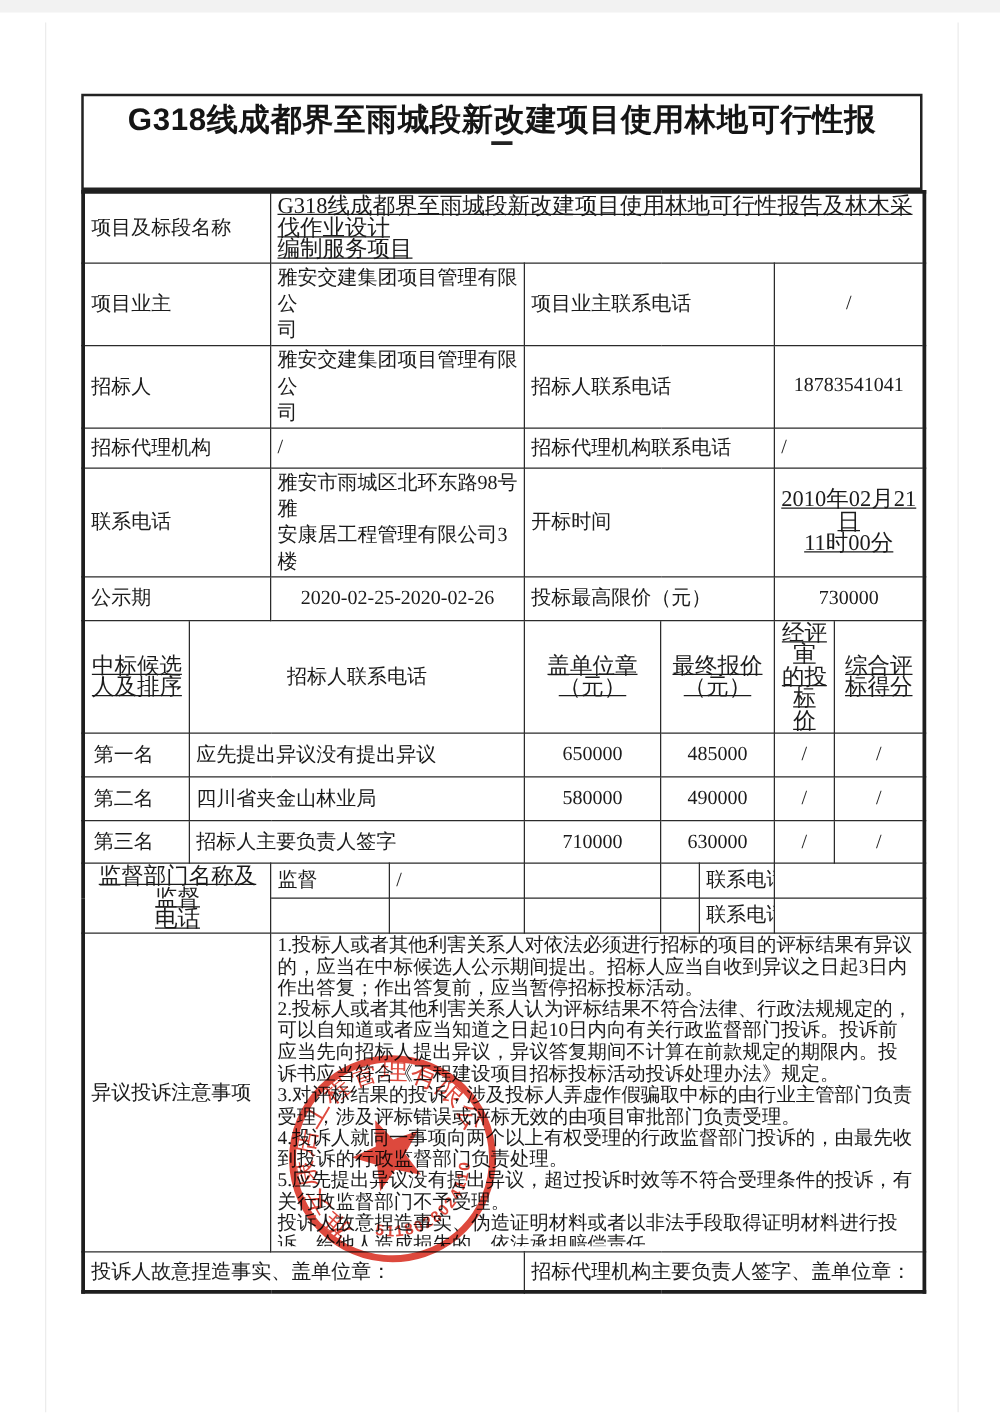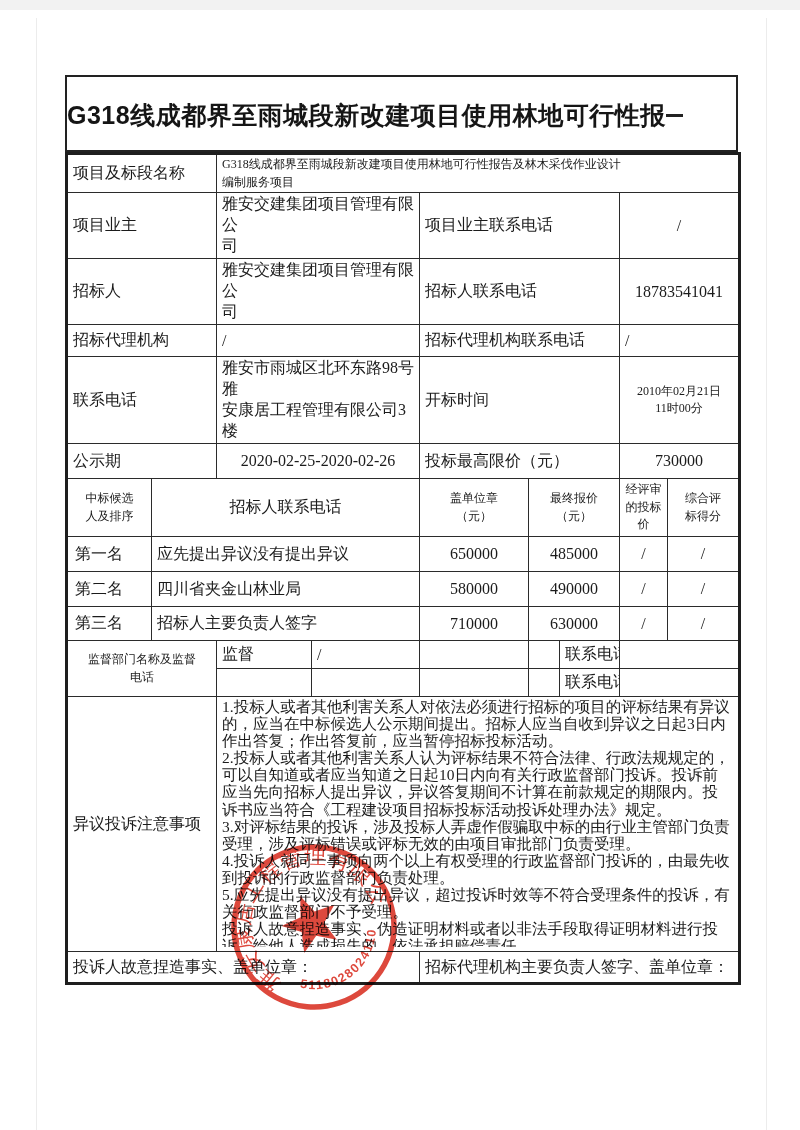--- a/index.html
+++ b/index.html
@@ -10,21 +10,21 @@
     -webkit-font-smoothing:antialiased;
   }
   .scan-top{position:absolute;left:0;top:0;width:800px;height:10px;background:#f2f2f2;}
   .scan-edge{position:absolute;top:18px;width:1px;height:1112px;background:#ececec;}
   .edge-l{left:36px;} .edge-r{left:766px;}
 
   
   .title-box{
     position:absolute;left:65px;top:75px;width:673px;height:77px;
     border:2.5px solid #222;box-sizing:border-box;
-    display:flex;flex-direction:row;align-items:center;justify-content:flex-start;
+    display:flex;flex-direction:column;align-items:center;justify-content:flex-start;
     font-family:"Liberation Sans","DejaVu Sans",sans-serif;
     font-weight:700;font-size:25px;line-height:32px;letter-spacing:.5px;
     color:#151515;text-align:center;padding-top:3px;
   }
   .title-dash{width:17px;height:3px;background:#222;margin-top:1px;}
 
   
   table.doc{
     position:absolute;left:65px;top:152px;width:673px;
     border-collapse:collapse;table-layout:fixed;
@@ -35,21 +35,21 @@
     vertical-align:middle;overflow:hidden;
   }
   table.doc{border:3px solid #1e1e1e;}
   .c{text-align:center;}
   .l{text-align:left;}
   .pre{white-space:pre-line;}
   .clip{white-space:nowrap;overflow:hidden;padding-right:0 !important;}
   .rank{padding-left:7px !important;}
   .note-wrap{height:249px;overflow:hidden;font-size:15.5px;line-height:17.1px;
              white-space:pre-line;text-align:left;}
-  .small{font-size:12px;line-height:17.5px;}
+  .small{font-size:18px;line-height:17.5px;text-decoration:underline;}
 
   
   .stamp{
     position:absolute;left:214px;top:827px;width:200px;height:200px;
     transform:rotate(-40deg);opacity:.88;mix-blend-mode:multiply;
     pointer-events:none;z-index:5;
   }
 </style>
 </head>
 <body>

